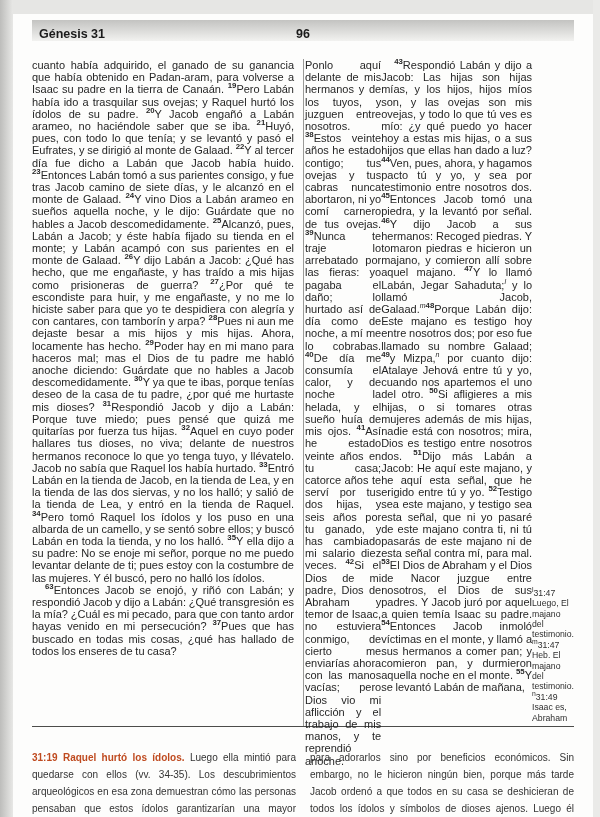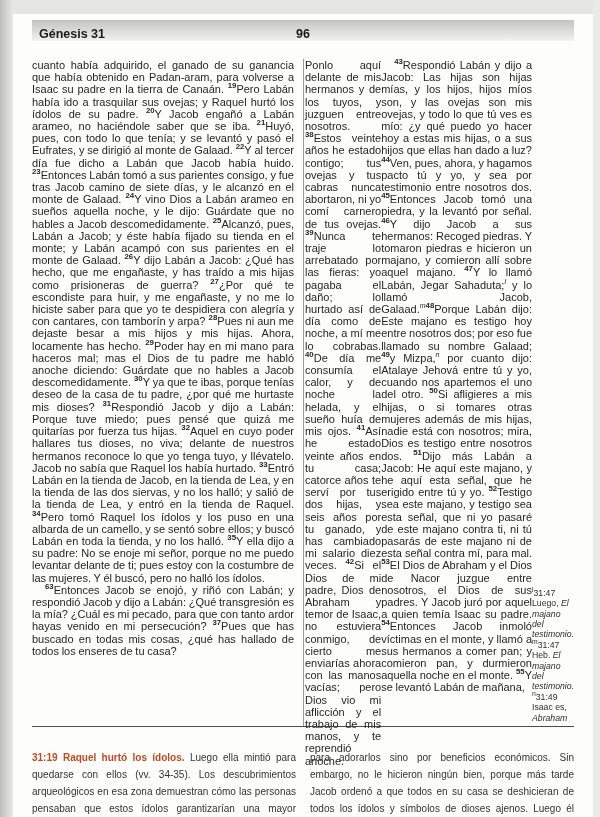--- a/index.html
+++ b/index.html
@@ -28,21 +28,21 @@
   .col.right{padding-left:2px;display:flex;flex-direction:row}
 
   .verse-para{margin:0;text-align:justify;font-size:11px;line-height:12.2px;word-spacing:-0.3px}
   .verse-para.indent{text-indent:13px}
   sup.vnum{font-weight:bold;font-size:7.8px;line-height:0}
   sup.fnm{font-size:7px;font-style:italic;line-height:0}
 
   .footnotes{margin-top:auto;font-size:8.7px;line-height:10.4px;padding-bottom:3px;color:#2e2e2e}
   .fn-line sup{font-size:6.8px;line-height:0}
   .fn-ref{}
-  .fn-it{font-style:italic}
+  .fn-it{}
 
   hr.rule{border:none;border-top:1.2px solid #4c4c4a;margin:0}
 
   .commentary{display:flex;margin-top:22px;font-size:10px;line-height:17px;text-align:justify;color:#333}
   .ccol{width:50%;box-sizing:border-box}
   .ccol.left{padding-right:7px}
   .ccol.right{padding-left:7px}
   .ccol p{margin:0}
   .cm-head{font-weight:bold}
 </style>

